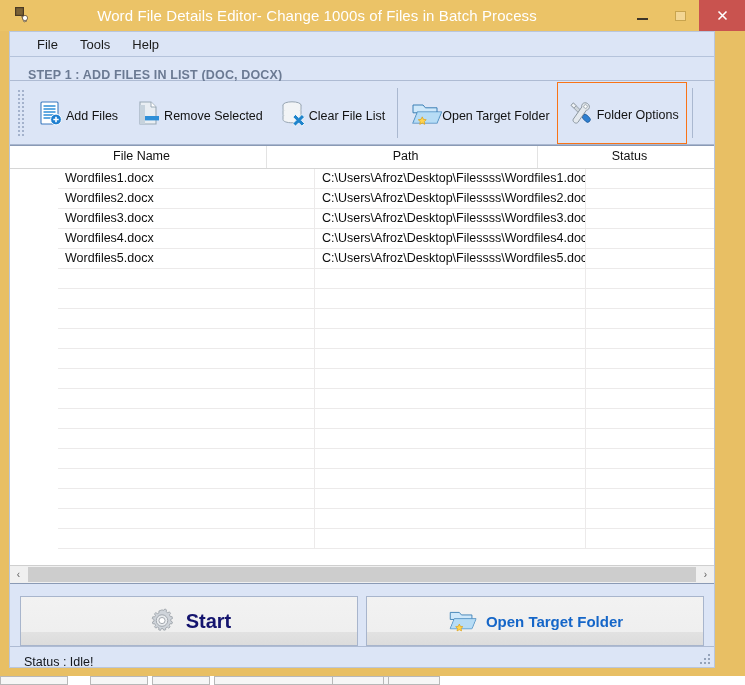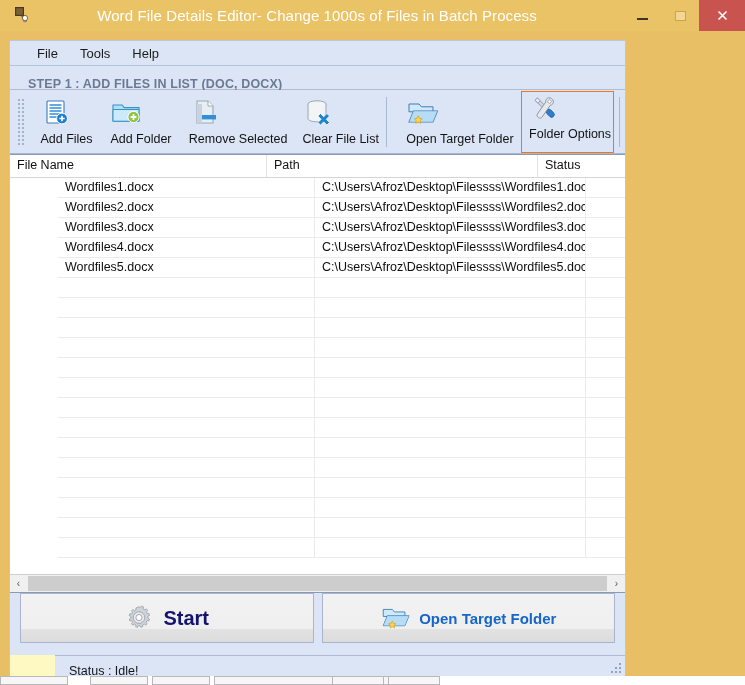--- a/index.html
+++ b/index.html
@@ -78,24 +78,24 @@
     width: 46px;
     background: #c9534f;
     font-size: 15px;
     font-weight: 400;
   }
 
   
   .client {
     position: absolute;
     left: 9px;
-    top: 40px;
-    width: 617px;
+    top: 31px;
+    width: 706px;
     height: 637px;
-    background: #fef9c3;
+    background: #000000;
     box-sizing: border-box;
     border: 1px solid #b9c6dd;
     display: flex;
     flex-direction: column;
   }
 
   
   .menubar {
     height: 25px;
     background: #dce5f6;
@@ -153,26 +153,26 @@
     margin-right: 2px;
     background-image: radial-gradient(#9aa9c4 40%, transparent 42%);
     background-size: 4px 4px;
     background-position: 1px 0;
     opacity: .85;
   }
   .tb-btn {
     height: 56px;
     min-width: 62px;
     display: flex;
-    flex-direction: column;
+    flex-direction: row;
+    align-items: center;
     justify-content: flex-start;
     padding: 4px 7px 0 7px;
     box-sizing: border-box;
     position: relative;
-    margin-left: 7px;
   }
   .tb-btn .tb-label {
     font-size: 12.5px;
     color: #121212;
     margin-top: 3px;
     white-space: nowrap;
   }
   .tb-icon {
     width: 32px;
     height: 31px;
@@ -209,20 +209,21 @@
     border-bottom: 1px solid #d6d6d6;
     flex: 0 0 auto;
   }
   .lv-head .th {
     font-size: 12.5px;
     color: #111111;
     padding: 3px 0 0 7px;
     box-sizing: border-box;
     border-right: 1px solid #e3e3e3;
     white-space: nowrap;
+    text-align: center;
   }
   .col-name { width: 257px; }
   .col-path { width: 271px; }
   .col-status { flex: 1; border-right: none !important; }
 
   .lv-body {
     flex: 1;
     overflow: hidden;
     background: #ffffff;
   }
@@ -271,21 +272,21 @@
     height: 100%;
     width: 100%;
     background: #cdcdcd;
   }
 
   
   .actions {
     height: 62px;
     background: #dce5f6;
     display: flex;
-    align-items: flex-start;
+    align-items: flex-end;
     padding: 0 10px;
     gap: 8px;
     box-sizing: border-box;
   }
   .act-btn {
     flex: 1;
     height: 50px;
     background: linear-gradient(#f2f2f2 0%, #efefef 72%, #e2e2e2 73%, #dcdcdc 100%);
     border: 1px solid #a8b5cc;
     display: flex;
@@ -309,21 +310,20 @@
   
   .statusbar {
     height: 21px;
     background: #dce5f6;
     border-top: 1px solid #aebbd3;
     display: flex;
     align-items: center;
     padding: 9px 8px 0 14px;
     box-sizing: border-box;
     position: relative;
-    margin-left: 45px;
   }
   .status-text {
     font-size: 12.5px;
     color: #12161c;
   }
   .grip-corner {
     position: absolute;
     right: 4px; bottom: 3px;
     width: 11px; height: 11px;
     background-image:
@@ -402,31 +402,20 @@
             <g stroke="#2f8fd8" stroke-width="1.5">
               <path d="M9.5 7h12M9.5 10h12M9.5 13h12M9.5 16h12M9.5 19h9"></path>
             </g>
             <circle cx="22" cy="20.5" r="5.4" fill="#1c7ed0" stroke="#ffffff" stroke-width="1"></circle>
             <path d="M22 17.8v5.4M19.3 20.5h5.4" stroke="#ffffff" stroke-width="1.6"></path>
           </svg>
         </span>
         <span class="tb-label">Add Files</span>
       </div>
 
-      <div class="tb-btn">
-        <span class="tb-icon">
-          <svg width="32" height="31" viewBox="0 0 32 31">
-            <path d="M3 7h9l2.2 2.6H29v13.6H3z" fill="#aee0f7" stroke="#3b93c4" stroke-width="1.1"></path>
-            <path d="M3 11.5h26v11.7H3z" fill="#cdeafb" stroke="#3b93c4" stroke-width="1"></path>
-            <circle cx="23.5" cy="19" r="5.6" fill="#8dc63f" stroke="#ffffff" stroke-width="1"></circle>
-            <path d="M23.5 16.1v5.8M20.6 19h5.8" stroke="#ffffff" stroke-width="1.8"></path>
-          </svg>
-        </span>
-        <span class="tb-label">Add Folder</span>
-      </div>
 
       <div class="tb-btn">
         <span class="tb-icon">
           <svg width="32" height="31" viewBox="0 0 32 31">
             <path d="M8 3h11l5 5v17H8z" fill="#e9eef3" stroke="#9aa9b6" stroke-width="1.1"></path>
             <path d="M19 3v5h5" fill="#ffffff" stroke="#9aa9b6" stroke-width="1"></path>
             <rect x="8" y="6" width="5" height="19" fill="#c7d3dd"></rect>
             <rect x="13" y="17" width="14" height="4.4" fill="#2f8fd8"></rect>
           </svg>
         </span>

